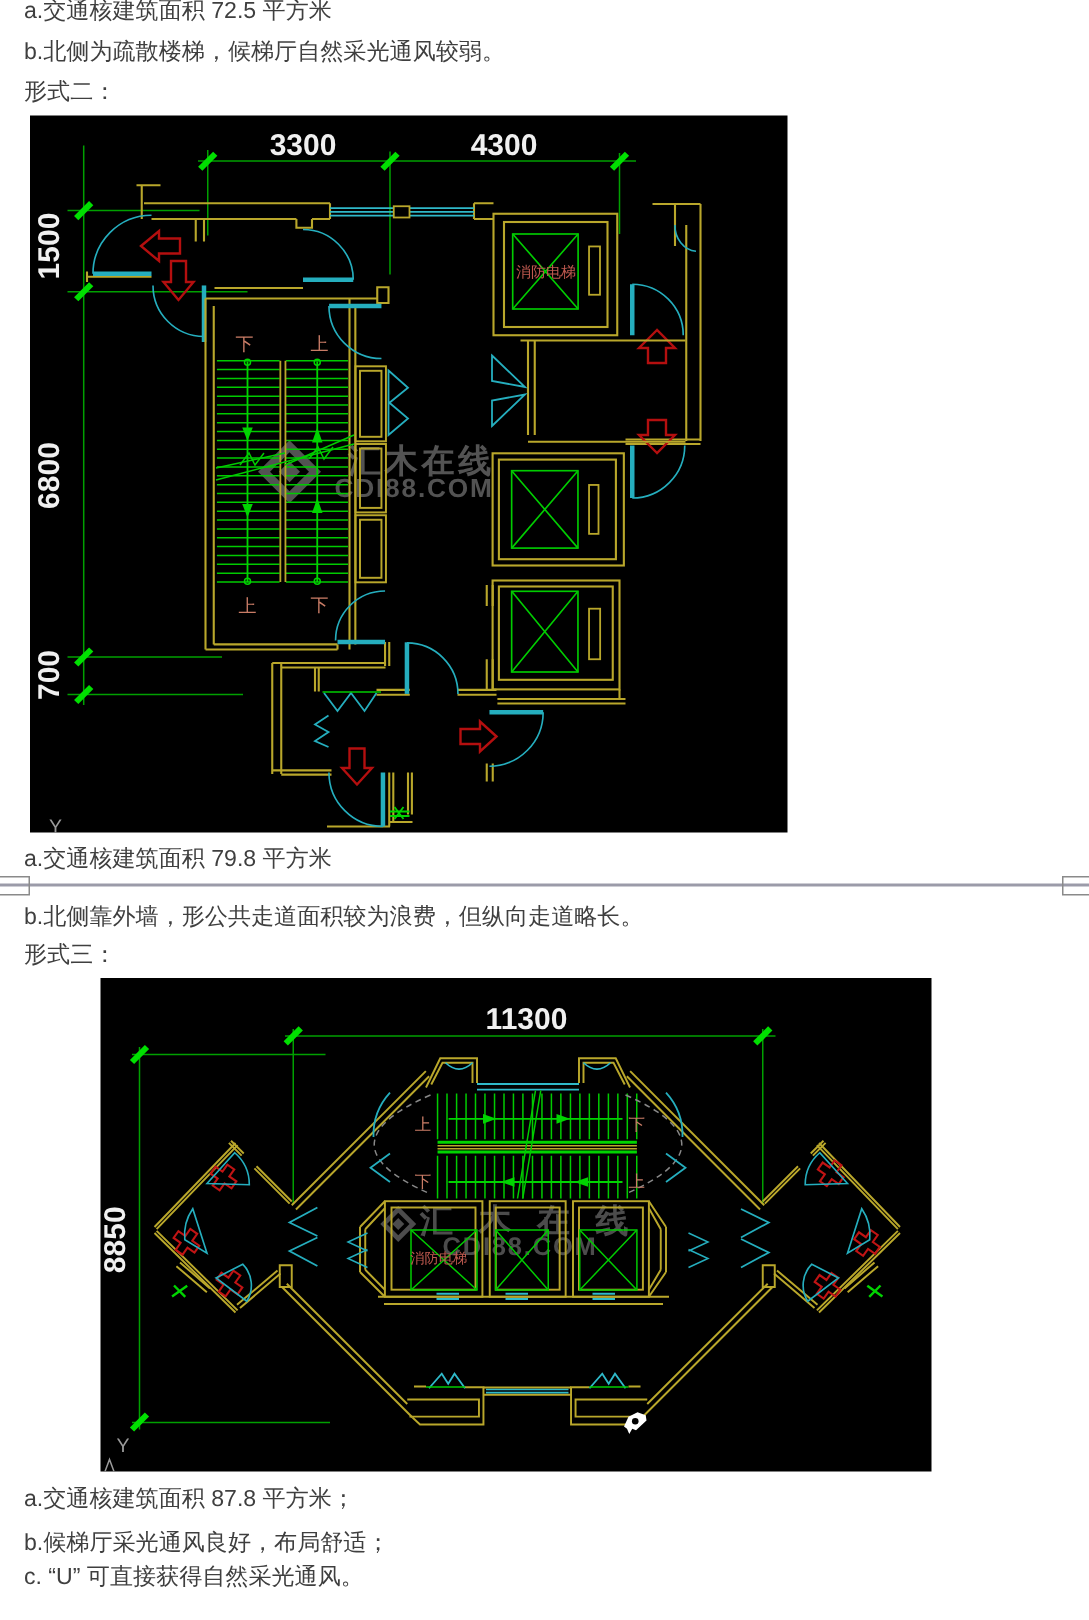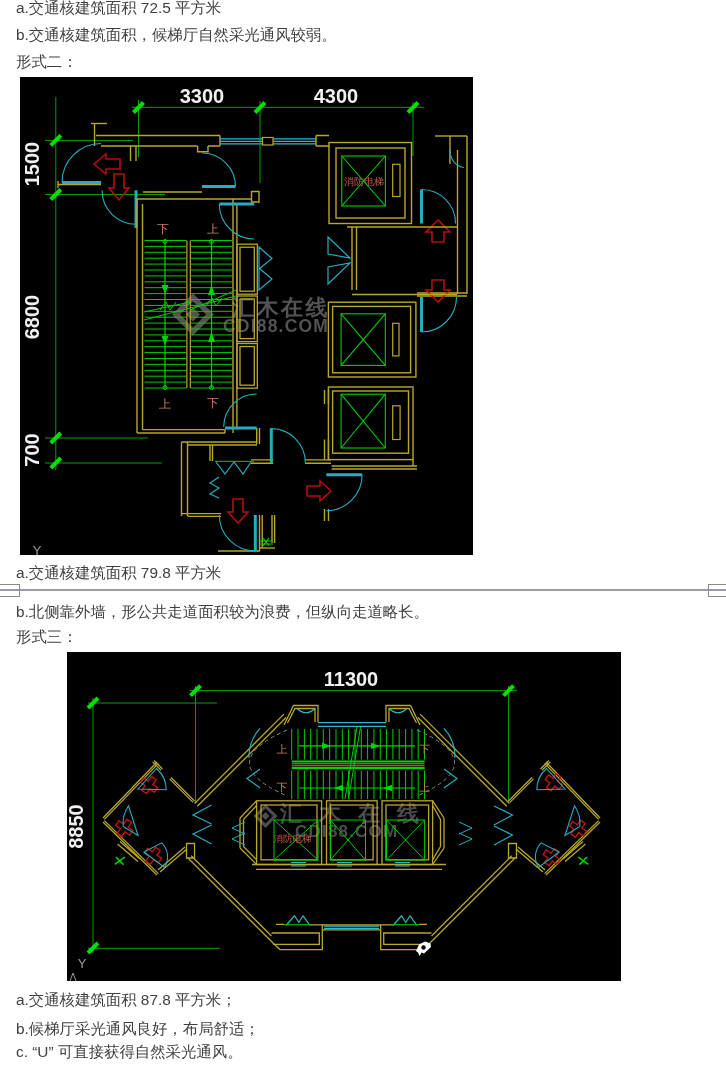--- a/index.html
+++ b/index.html
@@ -4,25 +4,25 @@
 <style>
   html,body{margin:0;padding:0;background:#ffffff;width:726px;height:1080px;overflow:hidden;}
   body{font-family:"Liberation Sans",sans-serif;position:relative;}
   .t{position:absolute;left:16px;font-size:15.4px;line-height:15px;color:#3f3f3f;white-space:pre;}
 </style>
 </head>
 <body>
 
 <div class="t" style="top:0px;">a.交通核建筑面积 72.5 平方米</div>
 
-<div class="t" style="top:27px;">b.交通核建筑面积，候梯厅自然采光通风较弱。</div>
+<div class="t" style="top:27px;">b.北侧为疏散楼梯，候梯厅自然采光通风较弱。</div>
 
 <div class="t" style="top:54px;text-align:center;">形式二：</div>
 
-<div id="img1" style="position:absolute;left:20px;top:77px;width:453px;height:478px;background:#000;">
+<div id="img1" style="position:absolute;left:20px;top:77px;width:505px;height:478px;background:#000;">
 <svg width="453" height="478" viewBox="20 77 453 478">
 <g fill="none" stroke-linecap="butt">
 
 <g stroke="#00a000" stroke-width="1">
   <path d="M132,107.3 H424"></path>
   <path d="M138.5,100 V157"></path>
   <path d="M260,101 V183"></path>
   <path d="M413,102 V156"></path>
   <path d="M55.8,97 V470"></path>
   <path d="M45,140.4 H133"></path>

